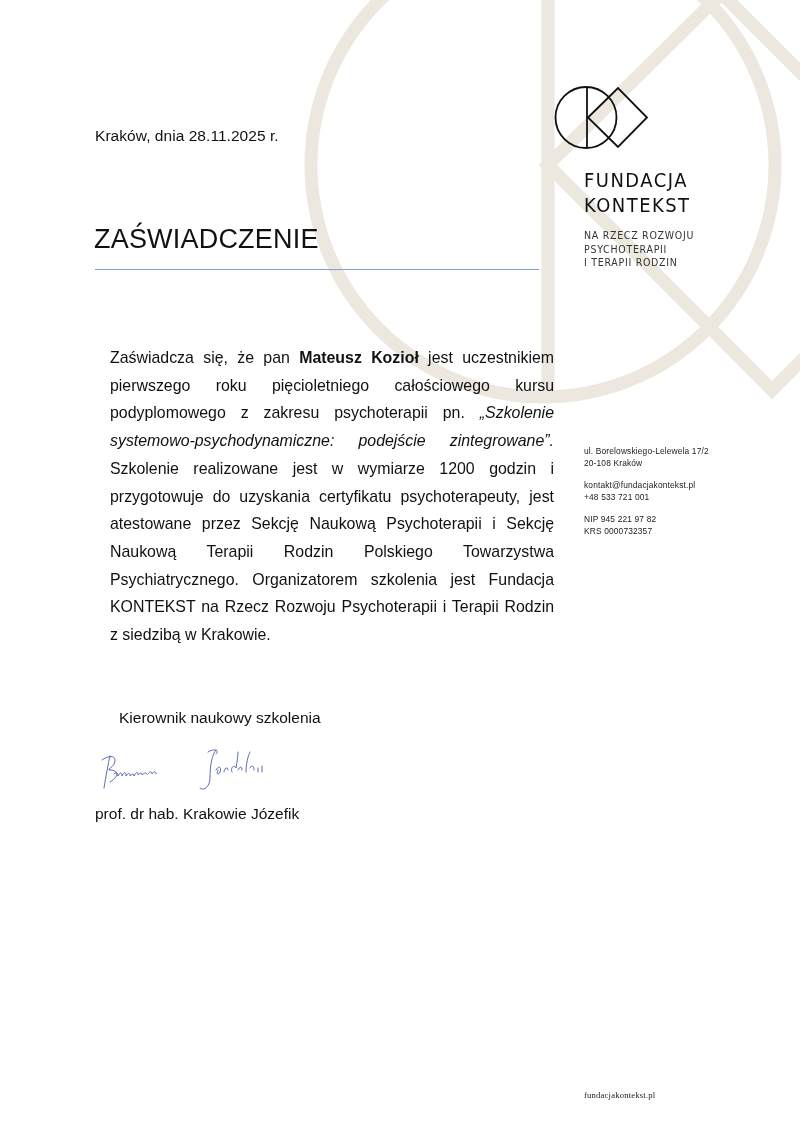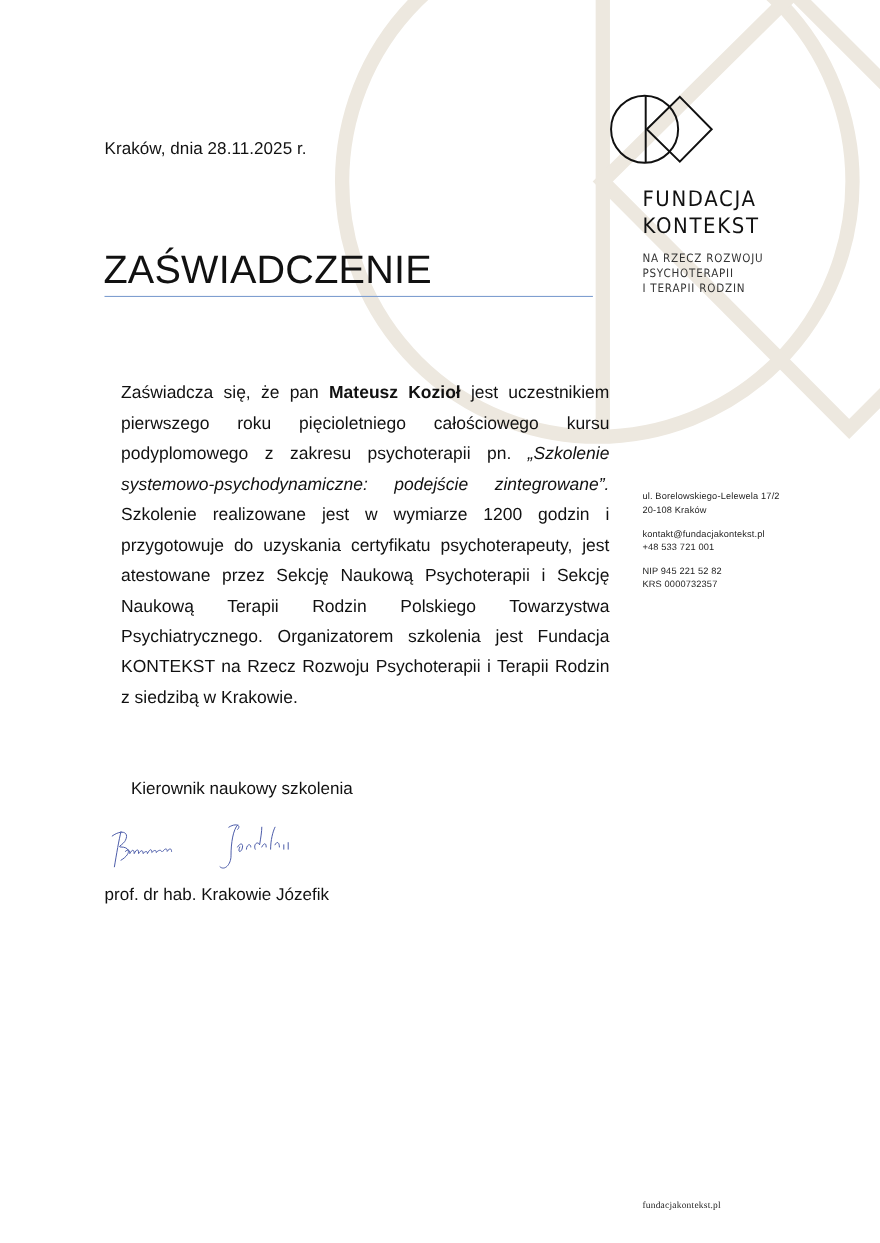--- a/index.html
+++ b/index.html
@@ -1,21 +1,21 @@
 <!DOCTYPE html>
 <html><head>
 <meta charset="utf-8">
 <style>
   html, body { margin: 0; padding: 0; background: #ffffff; }
   body { width: 800px; height: 1130px; position: relative; overflow: hidden;
          font-family: "Liberation Sans", sans-serif; color: #111; }
   .watermark { position: absolute; left: 0; top: 0; width: 800px; height: 1130px; z-index: 0; }
   .layer { position: absolute; z-index: 1; }
   .date { left: 95px; top: 87px; font-size: 15.5px; letter-spacing: 0.05px; margin-top: 40px; }
-  .title { left: 94px; top: 224px; font-size: 36px; font-weight: normal; margin: 0; letter-spacing: 0.2px; }
+  .title { left: 94px; top: 224px; font-size: 27px; font-weight: normal; margin: 0; letter-spacing: 0.2px; }
   .title-rule { left: 95px; top: 269px; width: 444px; height: 0; border-top: 1.5px solid #7f9fd0; }
   .body { left: 95px; top: 344px; width: 444px; font-size: 15.9px; line-height: 27.7px; text-align: justify; margin-left: 15px; }
   .body p { margin: 0; }
   .body b { font-weight: bold; }
   .body i { font-style: italic; }
   .sig-caption { left: 95px; top: 709px; font-size: 15.5px; margin-left: 24px; }
   .signature { left: 96px; top: 746px; width: 180px; height: 50px; }
   .signer { left: 95px; top: 805px; font-size: 15.5px; }
   .logo-mark { left: 552px; top: 84px; width: 100px; height: 68px; }
   .brand { left: 584px; top: 168px; font-family: "DejaVu Sans", sans-serif; font-size: 19.5px; line-height: 25px; letter-spacing: 1.6px; color: #111; font-weight: normal; transform: scaleX(0.92); transform-origin: left top; }
@@ -77,17 +77,17 @@
   <div>I TERAPII RODZIN</div>
 </div>
 
 <div class="layer contact">
   <div>ul. Borelowskiego-Lelewela 17/2</div>
   <div>20-108 Kraków</div>
   <div class="gap"></div>
   <div>kontakt@fundacjakontekst.pl</div>
   <div>+48 533 721 001</div>
   <div class="gap"></div>
-  <div>NIP 945 221 52 82</div>
+  <div>NIP 945 221 97 82</div>
   <div>KRS 0000732357</div>
 </div>
 
 <div class="layer footer-url">fundacjakontekst.pl</div>
 
 </body></html>

